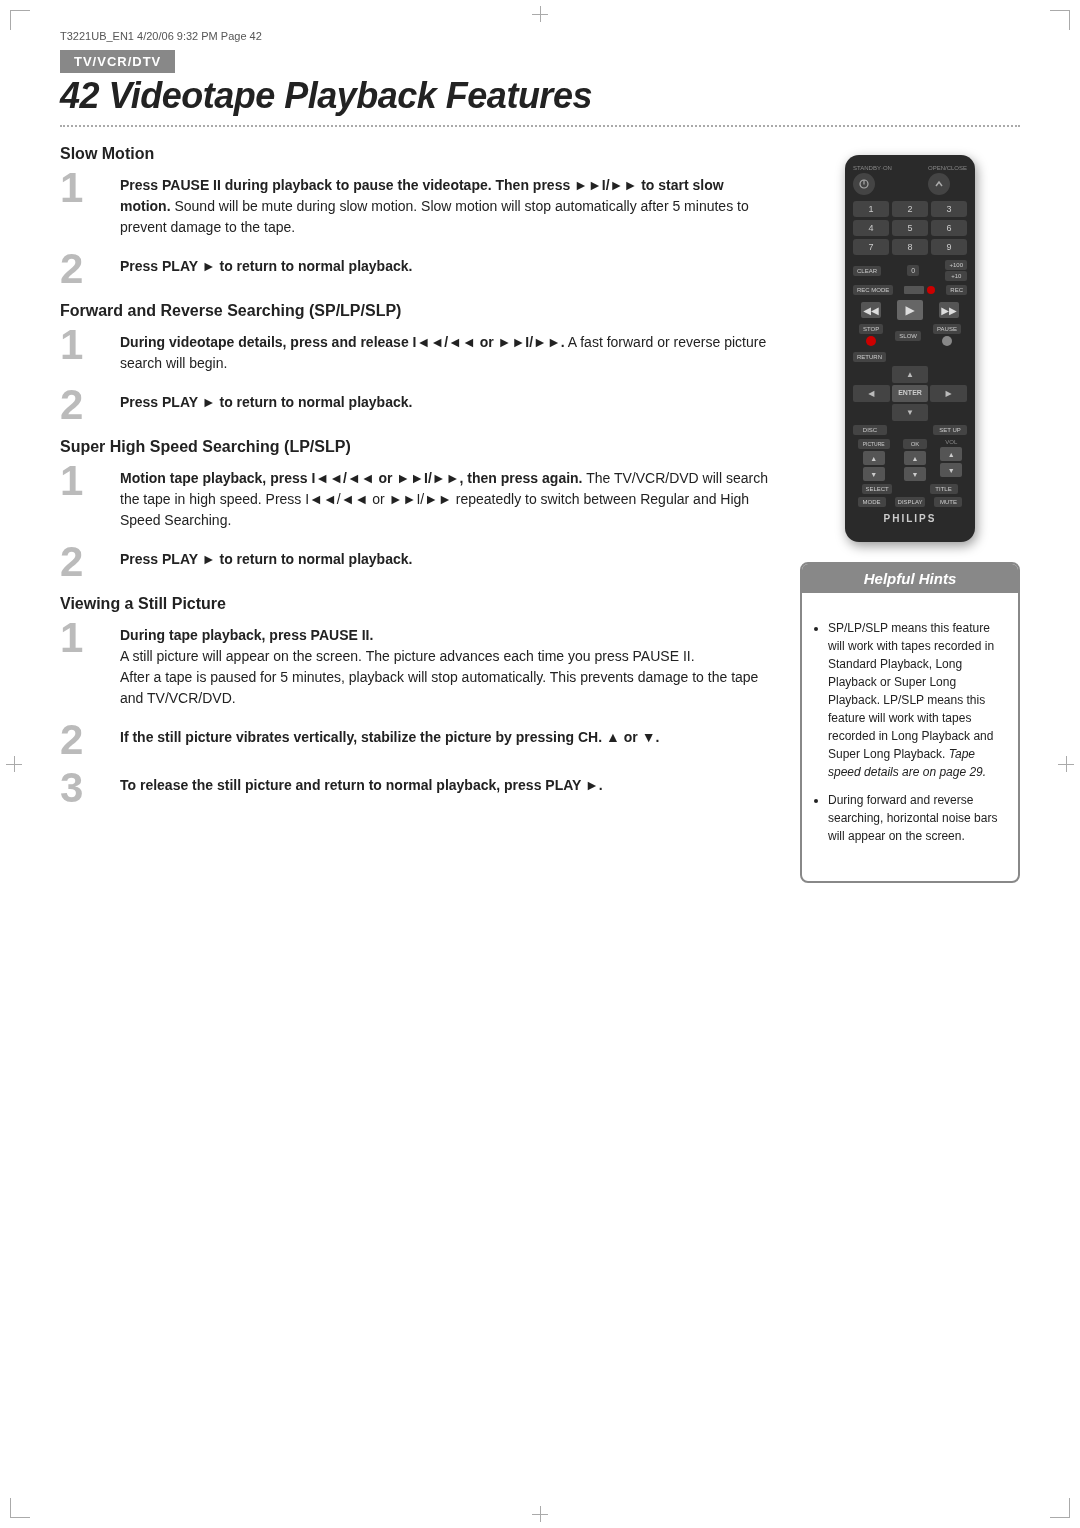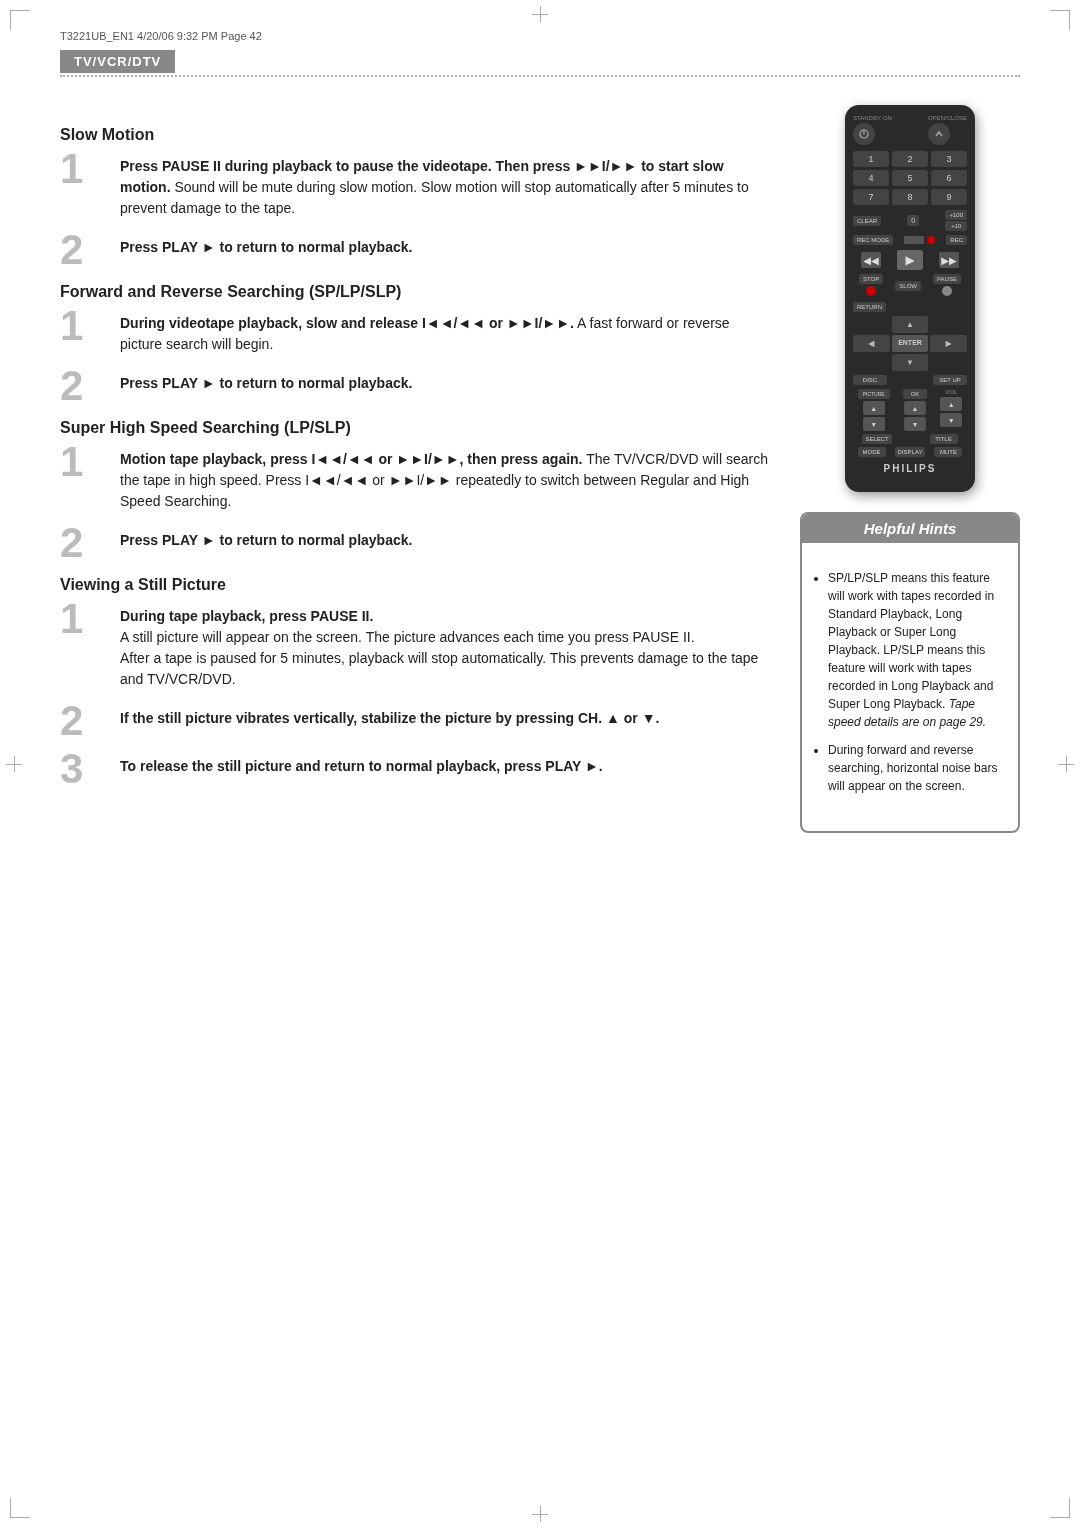--- a/index.html
+++ b/index.html
@@ -55,21 +55,20 @@
     .dotted-sep {
       border: none;
       border-top: 2px dotted #aaa;
       margin-bottom: 18px;
     }
 
     
     .main-layout {
       display: flex;
       gap: 30px;
-      align-items: center;
     }
 
     .left-col {
       flex: 1;
     }
 
     .right-col {
       width: 220px;
       flex-shrink: 0;
     }
@@ -407,20 +406,21 @@
   
   <div class="page-header">
     <span>T3221UB_EN1  4/20/06  9:32 PM  Page 42</span>
     <span></span>
   </div>
 
   
   <div class="tv-badge">TV/VCR/DTV</div>
 
   
+  <div class="page-title">42 Videotape Playback Features</div>
 
   <hr class="dotted-sep">
 
   
   <div class="main-layout">
 
     <div class="left-col">
 
       <div>
         <div class="section-heading">Slow Motion</div>
@@ -439,21 +439,21 @@
           </div>
         </div>
       </div>
 
       <div>
         <div class="section-heading">Forward and Reverse Searching (SP/LP/SLP)</div>
 
         <div class="step">
           <div class="step-number">1</div>
           <div class="step-content">
-            <p><strong>During videotape playback, slow and release I◄◄/◄◄ or ►►I/►►.</strong> A fast forward or reverse picture search will begin.</p>
+            <p><strong>During videotape details, press and release I◄◄/◄◄ or ►►I/►►.</strong> A fast forward or reverse picture search will begin.</p>
           </div>
         </div>
 
         <div class="step">
           <div class="step-number">2</div>
           <div class="step-content">
             <p><strong>Press PLAY ► to return to normal playback.</strong></p>
           </div>
         </div>
       </div>

